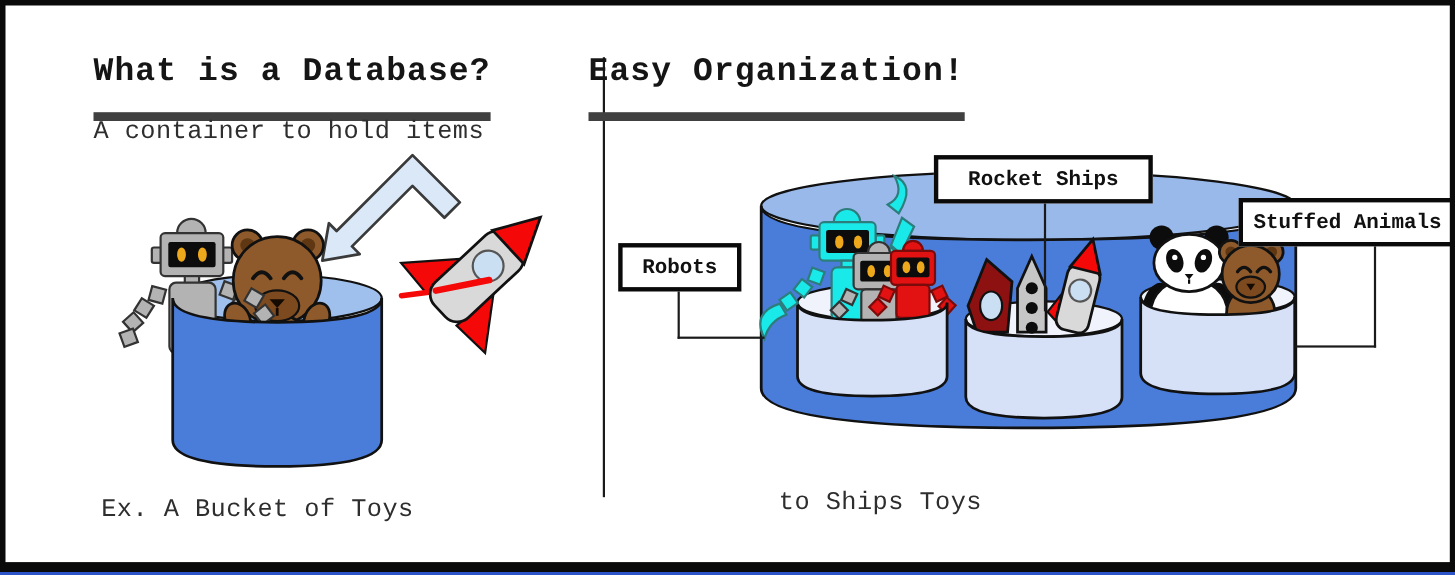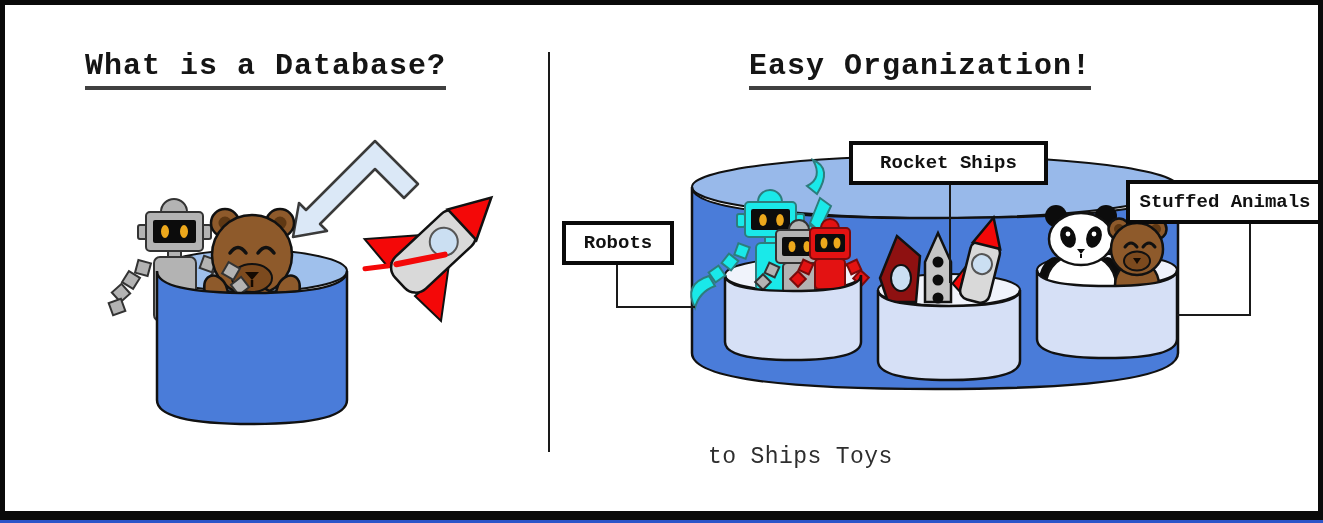--- a/index.html
+++ b/index.html
@@ -12,21 +12,21 @@
   .frame-top{left:0;top:0;width:1323px;height:5px;}
   .frame-left{left:0;top:0;width:5px;height:523px;}
   .frame-right{left:1318px;top:0;width:5px;height:523px;}
   .frame-bottom{left:0;top:511px;width:1323px;height:9px;}
   .frame-blue{position:absolute;left:0;top:520px;width:1323px;height:3px;background:#2b55c8;}
   
   .panel-title{
     position:absolute; font-weight:bold; font-size:30px; color:#151515;
     letter-spacing:1px; line-height:1; white-space:nowrap;
   }
-  .panel-title .u{display:inline-block;border-bottom:4px solid #404040;padding-bottom:5px;}
+  .panel-title .u{display:inline-block;border-bottom:8px solid #404040;padding-bottom:21px;}
   .body-text{
     position:absolute; font-size:23px; color:#2e2e2e; letter-spacing:0.4px;
     line-height:33px; white-space:nowrap;
   }
   .divider{position:absolute;left:548px;top:52px;width:2px;height:400px;background:#1a1a1a;}
   
   .label-box{
     position:absolute; box-sizing:border-box; background:#ffffff;
     border:4px solid #0a0a0a; display:flex; align-items:center; justify-content:center;
     font-weight:bold; font-size:19px; color:#111; white-space:nowrap;
@@ -35,20 +35,21 @@
   svg{position:absolute;}
 </style>
 </head>
 <body>
 
 <div id="canvas">
 
   <div class="panel-title" style="left:85px;top:51px">
     <span class="u">What is a Database?</span>
   </div>
+  <div class="body-text" style="left:85px;top:103px">A container to hold items</div>
 
   <svg style="left:55px;top:138px" width="465" height="300" viewBox="0 0 465 300">
 
     <polygon points="349,60 363,46 320,3 251,72 244,65 238,99 272,93 265,86 320,31" stroke="#3a3a3a" stroke-width="2.5" stroke-linejoin="round" fill="#dbe8f7"></polygon>
 
     <g transform="translate(380,112) rotate(47)">
       <polygon points="-22,2 -56,44 -20,46" stroke="#111" stroke-width="2" fill="#f40808"></polygon>
       <polygon points="22,2 56,44 20,46" stroke="#111" stroke-width="2" fill="#f40808"></polygon>
       <line x1="-34" y1="64" x2="-8" y2="28" stroke-width="5" stroke-linecap="round" stroke="#f40808"></line>
       <rect x="-22" y="-44" width="44" height="92" rx="15" stroke="#111" stroke-width="2.5" fill="#d9d9d9"></rect>
@@ -94,24 +95,25 @@
     </g>
 
     <g stroke="#333" stroke-width="2" fill="#b3b3b3">
       <rect x="-6.5" y="-6.5" width="13" height="13" transform="translate(176,133) rotate(30)"></rect>
       <rect x="-6.5" y="-6.5" width="13" height="13" transform="translate(185,148) rotate(52)"></rect>
     </g>
 
     <path d="M 102 133 L 102 262 Q 102 286 197 286 Q 292 286 292 262 L 292 133 Q 292 155 197 155 Q 102 155 102 133 Z" stroke="#111" stroke-width="2.5" fill="#4a7cd9"></path>
   </svg>
 
+  <div class="body-text" style="left:92px;top:447px">Ex. A Bucket of Toys</div>
 
   <div class="divider"></div>
 
-  <div class="panel-title" style="left:535px;top:51px;width:770px;text-align:center">
+  <div class="panel-title" style="left:535px;top:51px;width:770px;text-align:left">
     <span class="u">Easy Organization!</span>
   </div>
 
   <svg style="left:549px;top:130px" width="774" height="300" viewBox="0 0 774 300">
 
     <ellipse cx="386" cy="57" rx="243" ry="31" stroke="#111" stroke-width="2" fill="#98b9ea"></ellipse>
     <path d="M 143 57 L 143 223 Q 143 259 386 259 Q 629 259 629 223 L 629 57 Q 629 88 386 88 Q 143 88 143 57 Z" stroke="#111" stroke-width="2.5" fill="#4a7cd9"></path>
 
     <ellipse cx="244" cy="145" rx="68" ry="16" stroke="#111" stroke-width="2" fill="#f0f3fb"></ellipse>
 

